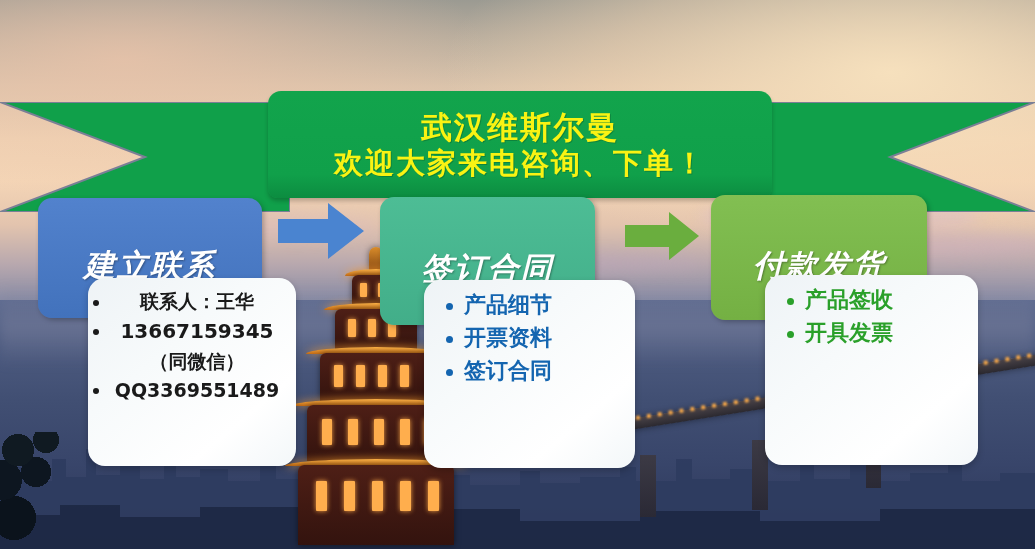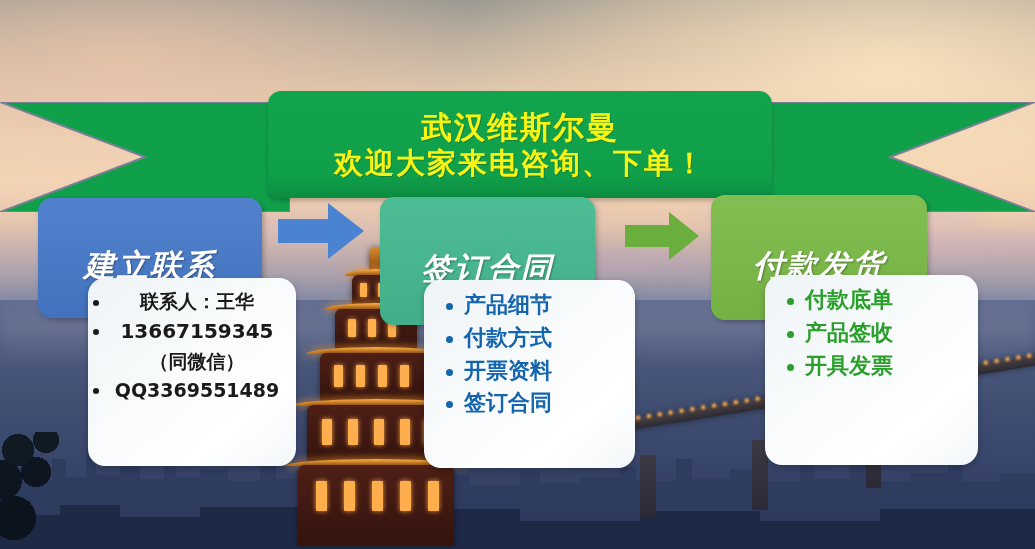--- a/index.html
+++ b/index.html
@@ -251,34 +251,32 @@
   <svg class="arrow" style="left:278px;top:203px;" width="86" height="56" viewBox="0 0 86 56">
     <polygon points="0,16 50,16 50,0 86,28 50,56 50,40 0,40" fill="#4a84d0"></polygon>
   </svg>
 
   <div class="step-head" style="left:380px;top:197px;width:215px;height:128px;background:linear-gradient(to bottom,#4dbd95,#42ae89);">
     <span>签订合同</span>
   </div>
   <div class="step-body" id="card2-body">
     <ul>
       <li>产品细节</li>
-      <li>付款方式</li>
       <li>开票资料</li>
       <li>签订合同</li>
     </ul>
   </div>
 
   <svg class="arrow" style="left:625px;top:212px;" width="74" height="48" viewBox="0 0 74 48">
     <polygon points="0,13 44,13 44,0 74,24 44,48 44,35 0,35" fill="#6aae3e"></polygon>
   </svg>
 
   <div class="step-head" style="left:699px;top:195px;width:216px;height:125px;background:linear-gradient(to bottom,#82bf52,#74b043);margin-left:12px;">
     <span>付款发货</span>
   </div>
   <div class="step-body" id="card3-body">
     <ul>
-      <li>付款底单</li>
       <li>产品签收</li>
       <li>开具发票</li>
     </ul>
   </div>
 
 </div>
 
 </body></html>

